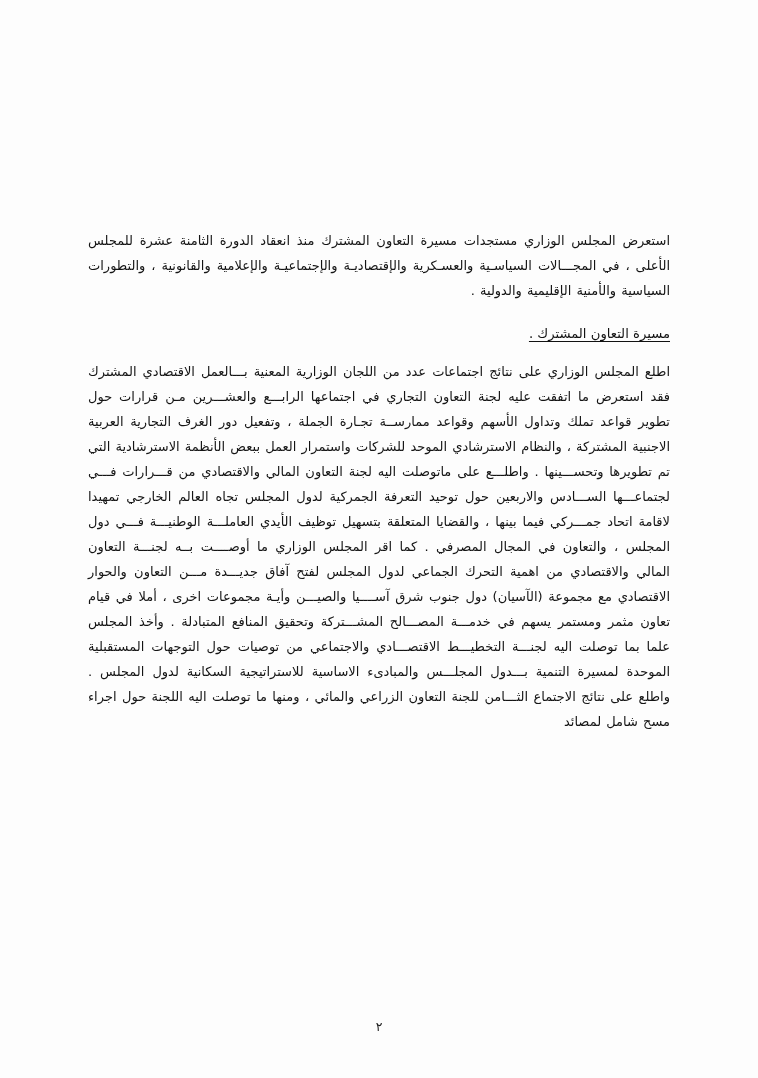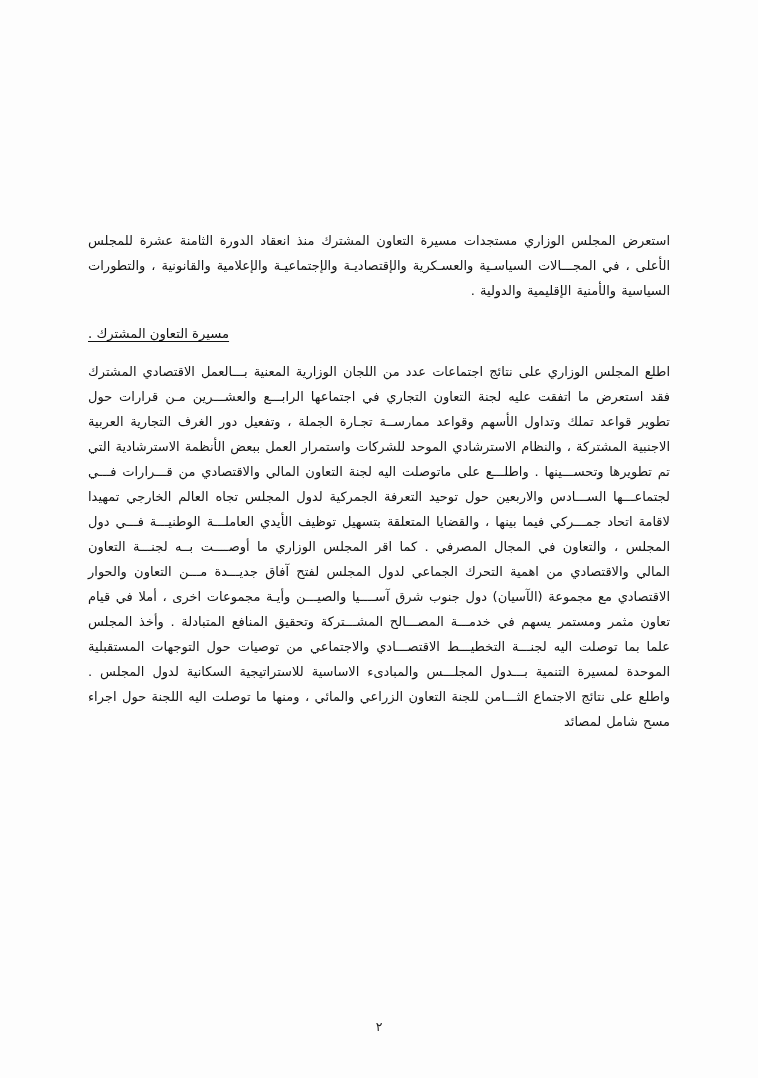--- a/index.html
+++ b/index.html
@@ -35,21 +35,21 @@
     text-align: justify;
     text-align-last: right;
     margin: 0;
     color: #141414;
     word-spacing: 1px;
   }
   .section-heading {
     margin: 18px 0 12px 0;
     font-size: 13.2px;
     line-height: 26px;
-    text-align: left;
+    text-align: right;
     text-decoration: underline;
     text-underline-offset: 3px;
     color: #121212;
   }
   .body-block {
     margin-top: 4px;
   }
   .body-block .para {
     text-indent: 0;
   }

